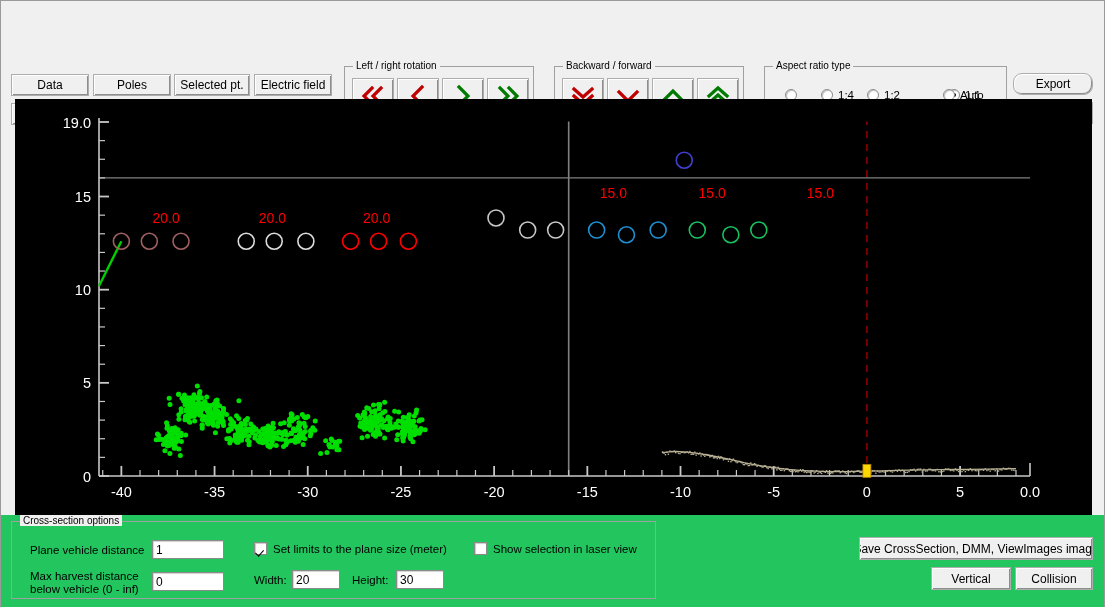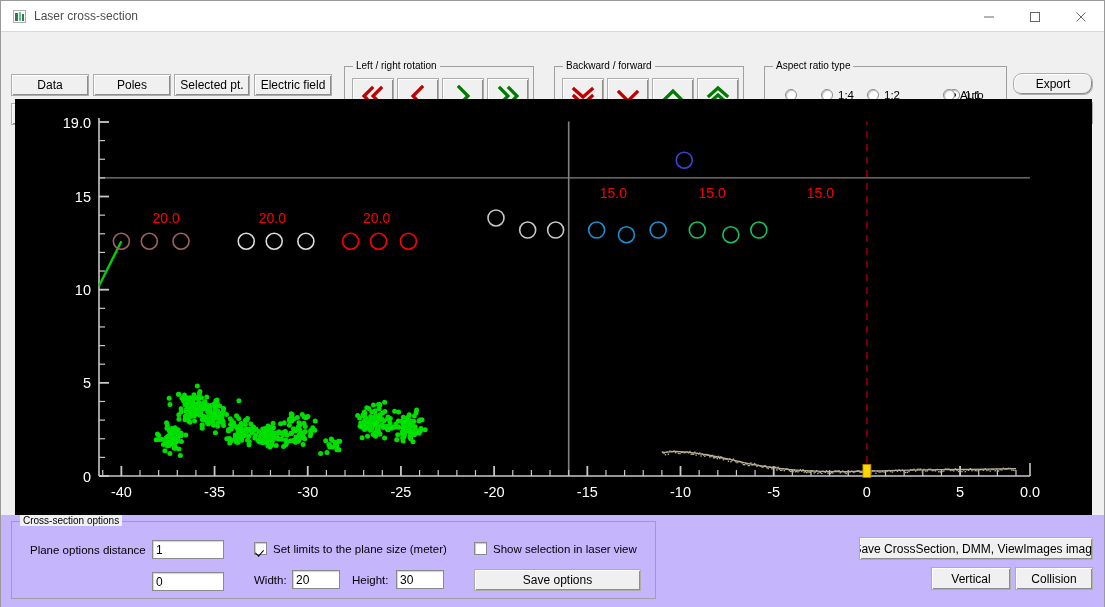--- a/index.html
+++ b/index.html
@@ -108,52 +108,27 @@
     box-shadow: inset 1px 1px 1px rgba(0,0,0,0.18);
   }
   .flabel{position:absolute;font-size:11.5px;color:#000;line-height:13px;white-space:pre-line;}
 
   
   .plotwrap{
     position:absolute;left:14px;top:98px;width:1077px;height:416px;
     background:#000000;overflow:hidden;
   }
   .plotwrap svg{display:block;}
-  .bottombar{position:absolute;left:0;top:514px;width:100%;height:92px;background:#c4b5fd;}
+  .bottombar{position:absolute;left:0;top:514px;width:100%;height:92px;background:#22c55e;}
 </style>
 </head>
 <body>
 
 <div class="window">
 
-  <div class="titlebar">
-    <div class="title-icon">
-        <i></i>
-        <i></i>
-        <i></i>
-      </div>
-    <div class="title-text">Laser cross-section</div>
-
-    <div class="win-btn win-min">
-      <svg width="12" height="12" viewBox="0 0 12 12">
-          <line x1="1" y1="6" x2="11" y2="6" stroke="#666" stroke-width="1"></line>
-        </svg>
-    </div>
-    <div class="win-btn win-max">
-      <svg width="12" height="12" viewBox="0 0 12 12">
-          <rect x="1.5" y="1.5" width="9" height="9" fill="none" stroke="#666" stroke-width="1"></rect>
-        </svg>
-    </div>
-    <div class="win-btn win-close">
-      <svg width="12" height="12" viewBox="0 0 12 12">
-          <line x1="1.5" y1="1.5" x2="10.5" y2="10.5" stroke="#666" stroke-width="1"></line>
-          <line x1="10.5" y1="1.5" x2="1.5" y2="10.5" stroke="#666" stroke-width="1"></line>
-        </svg>
-    </div>
-  </div>
 
   <div class="toolbar">
 
     <div class="btn tabbtn" style="left:10px;top:42px;width:78px;">Data</div>
     <div class="btn tabbtn" style="left:92px;top:42px;width:78px;">Poles</div>
     <div class="btn tabbtn" style="left:173px;top:42px;width:76px;">Selected pt.</div>
     <div class="btn tabbtn" style="left:253px;top:42px;width:78px;">Electric field</div>
 
     <div class="btn tabbtn" style="left:10px;top:71px;width:78px;">Scale</div>
     <div class="btn tabbtn" style="left:92px;top:71px;width:78px;">Catenaries</div>
@@ -1235,41 +1210,42 @@
         <text x="697.1971544715448" y="99.38947368421054" fill="#ff0000" font-size="14" font-family="&quot;Liberation Sans&quot;, sans-serif" text-anchor="middle">15.0</text>
         <text x="805.298780487805" y="99.38947368421054" fill="#ff0000" font-size="14" font-family="&quot;Liberation Sans&quot;, sans-serif" text-anchor="middle">15.0</text>
       </svg>
   </div>
 
   <div class="bottombar">
 
     <div class="groupbox" style="left:10px;top:6px;width:645px;height:78px;">
       <span class="gb-title">Cross-section options</span>
 
-      <span class="flabel" style="left:18px;top:22px;width:130px;">Plane options distance</span>
+      <span class="flabel" style="left:18px;top:22px;width:130px;">Plane vehicle distance</span>
       <input class="tin" style="left: 140px; top: 18px; width: 72px; height: 19px;" value="1">
 
+      <span class="flabel" style="left:18px;top:48px;width:130px;">Max harvest distance
+below vehicle (0 - inf)</span>
       <input class="tin" style="left: 140px; top: 50px; width: 72px; height: 19px;" value="0">
 
       <label class="cbox checked" style="left:242px;top:20px;">
         <span class="box"></span>
         <span class="lbl">Set limits to the plane size (meter)</span>
       </label>
 
       <span class="flabel" style="left:242px;top:52px;">Width:</span>
       <input class="tin" style="left: 280px; top: 48px; width: 48px; height: 19px;" value="20">
       <span class="flabel" style="left:340px;top:52px;">Height:</span>
       <input class="tin" style="left: 384px; top: 48px; width: 48px; height: 19px;" value="30">
 
       <label class="cbox" style="left:462px;top:20px;">
         <span class="box"></span>
         <span class="lbl">Show selection in laser view</span>
       </label>
 
-      <div class="btn" style="left:462px;top:47px;width:167px;height:22px;">Save options</div>
     </div>
 
     <div class="btn" style="left:858px;top:22px;width:234px;height:23px;">Save CrossSection, DMM, ViewImages image</div>
     <div class="btn" style="left:930px;top:52px;width:80px;height:23px;">Vertical</div>
     <div class="btn" style="left:1014px;top:52px;width:78px;height:23px;">Collision</div>
   </div>
 
 </div>
 
 </body></html>

